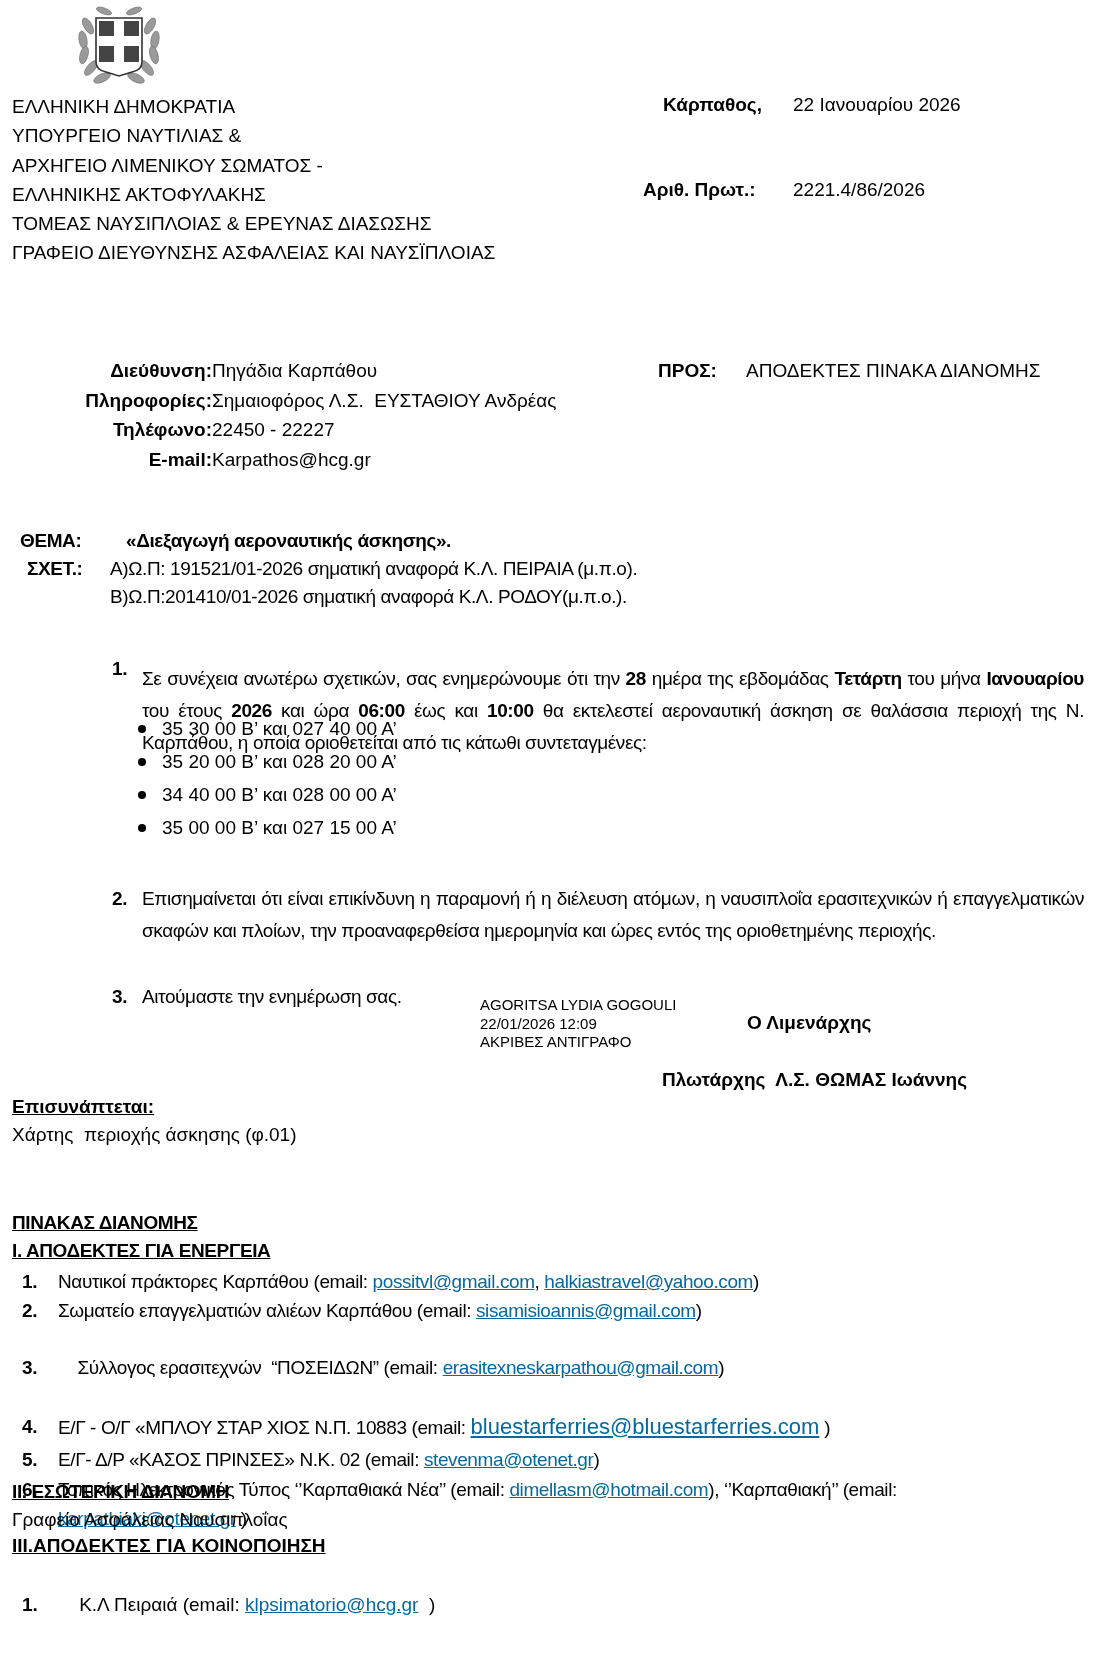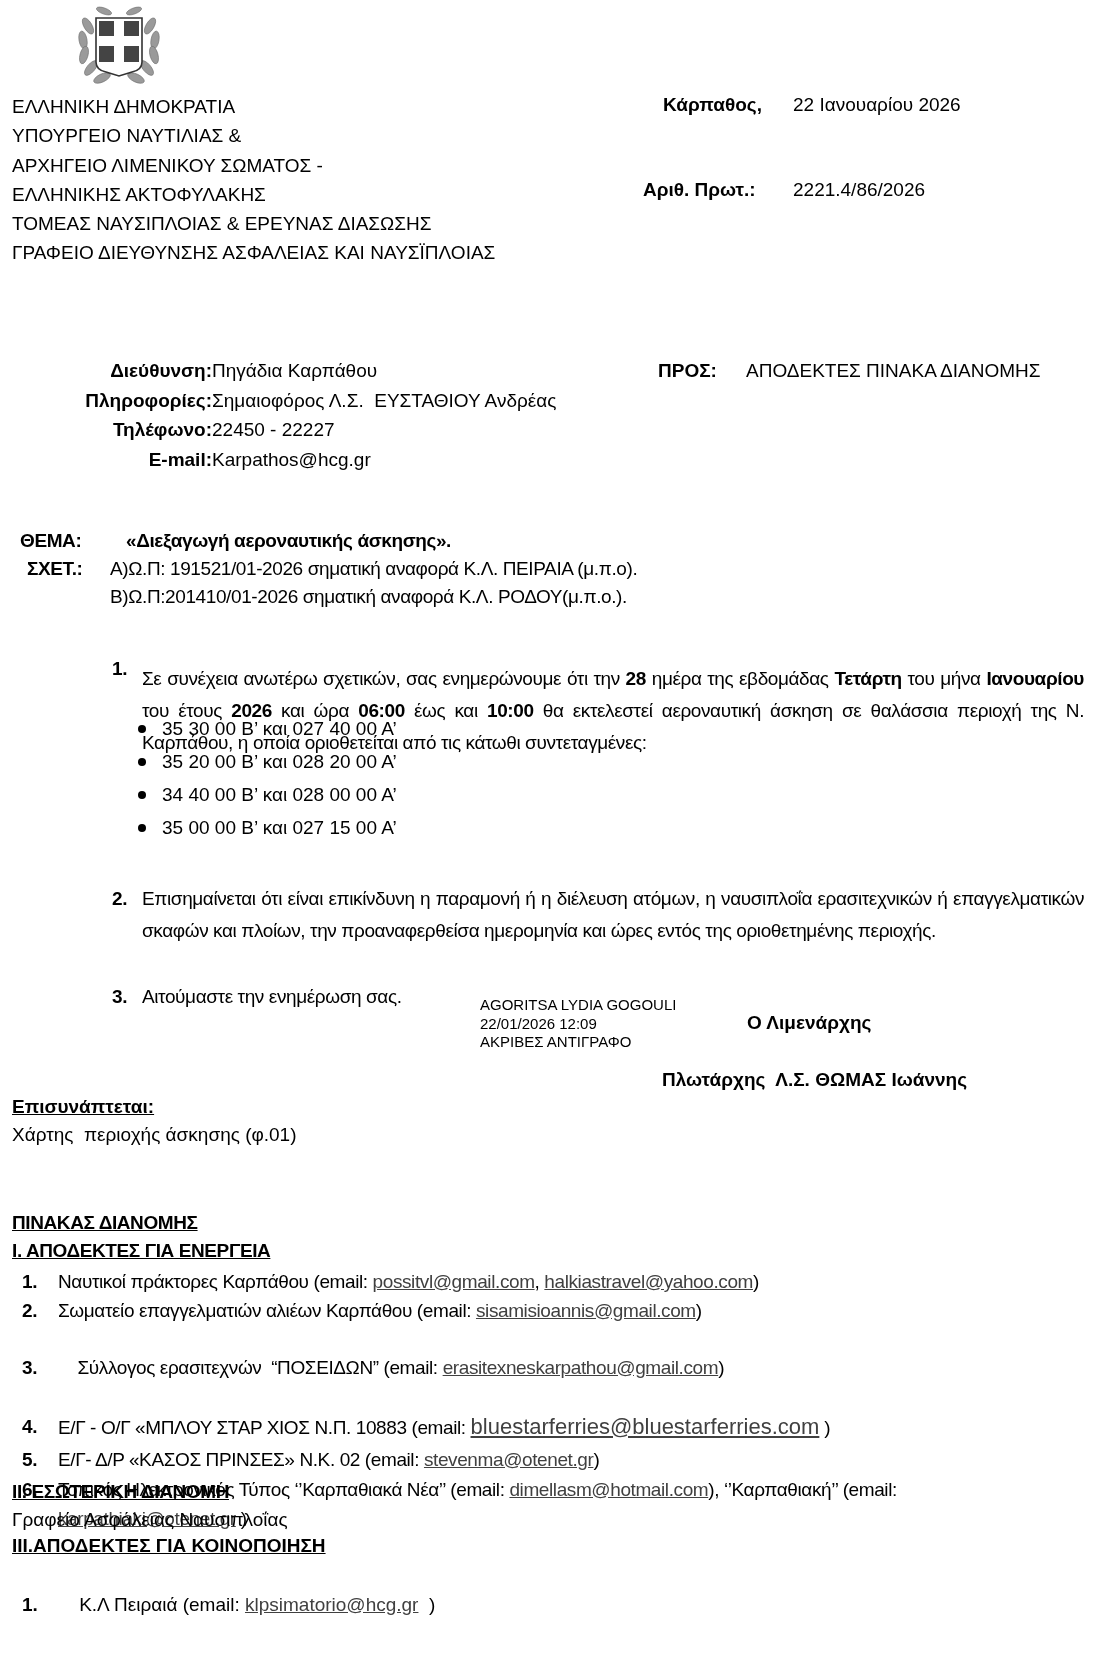--- a/index.html
+++ b/index.html
@@ -3,21 +3,21 @@
   <meta charset="utf-8">
   <style>
     html, body { margin: 0; padding: 0; background: #ffffff; }
     body {
       width: 1095px; height: 1669px; position: relative; overflow: hidden;
       font-family: "Liberation Sans", sans-serif; color: #000; font-size: 19px;
     }
     .abs { position: absolute; white-space: nowrap; }
     .b { font-weight: bold; }
     .u { text-decoration: underline; }
-    .link { color: #404040; text-decoration: underline; cursor: pointer; }
+    .link { color: #0369a1; text-decoration: underline; cursor: pointer; }
     .cond { letter-spacing: -0.4px; }
 
     
     .emblem { position: absolute; left: 74px; top: 4px; width: 90px; height: 84px; }
 
     
     .hdr-left { position: absolute; left: 12px; top: 92px; font-weight: normal; font-size: 19px; line-height: 29.3px; }
     .hdr-left div { white-space: nowrap; }
 
     

